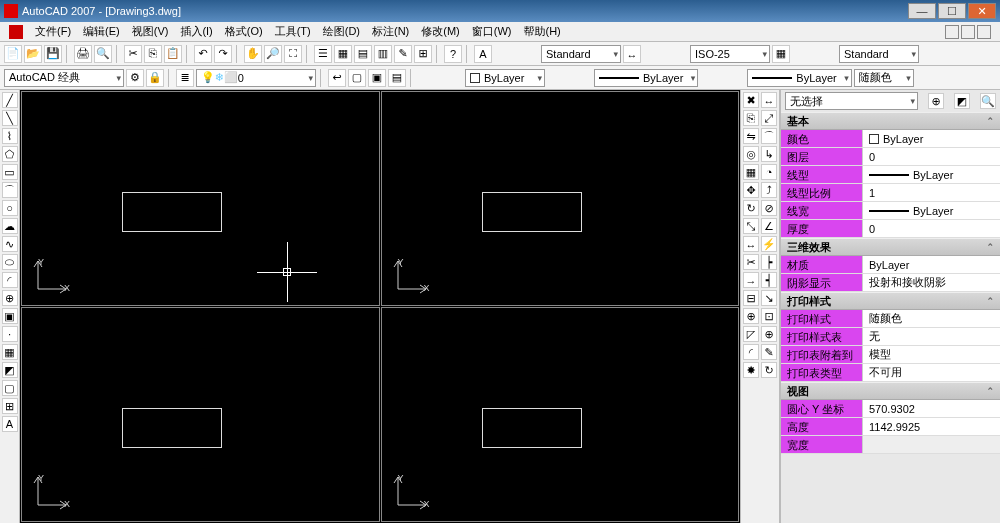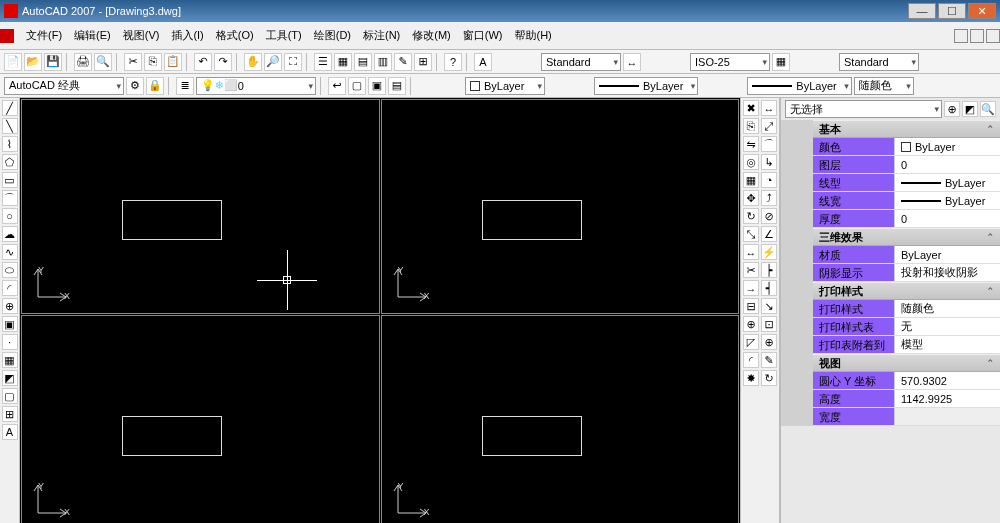--- a/index.html
+++ b/index.html
@@ -3,21 +3,21 @@
 <meta charset="utf-8">
 <style>
 * { box-sizing: border-box; margin: 0; padding: 0; font-family: "Microsoft YaHei", SimSun, sans-serif; font-size: 11px; }
 body { width: 1000px; height: 523px; background: #e8e8e8; overflow: hidden; position: relative; }
 .titlebar { height: 22px; background: linear-gradient(#2b5d8f, #5a8cc0); color: #fff; display: flex; align-items: center; padding: 0 4px; }
 .titlebar .icon { width: 14px; height: 14px; background: #d00; margin-right: 4px; }
 .titlebar .title { flex: 1; }
 .titlebar .winbtns { display: flex; gap: 2px; }
 .titlebar .winbtn { width: 28px; height: 16px; background: #ddd; border: 1px solid #888; display: flex; align-items: center; justify-content: center; color: #333; cursor: pointer; }
 .titlebar .winbtn.close { background: #d63; color: #fff; }
-.menubar { height: 28px; background: #f0f0f0; border-bottom: 1px solid #bbb; display: flex; align-items: center; padding: 0 0; }
+.menubar { height: 20px; background: #f0f0f0; border-bottom: 1px solid #bbb; display: flex; align-items: center; padding: 0 9px; }
 .menubar .appicon { width: 14px; height: 14px; background: #c00; margin-right: 6px; }
 .menubar .menu { padding: 2px 6px; cursor: pointer; }
 .menubar .mdi { margin-left: auto; display: flex; gap: 2px; }
 .menubar .mdi span { width: 14px; height: 14px; border: 1px solid #888; background: #eee; display: inline-block; cursor: pointer; }
 .toolbar { height: 24px; background: #f4f4f4; border-bottom: 1px solid #bbb; display: flex; align-items: center; padding: 0 4px; gap: 2px; }
 .tbtn { width: 18px; height: 18px; border: 1px solid #ccc; background: #fff; cursor: pointer; display: flex; align-items: center; justify-content: center; }
 .tsep { width: 4px; height: 18px; border-left: 1px solid #bbb; margin: 0 2px; }
 .tcombo { height: 18px; border: 1px solid #999; background: #fff; padding: 0 14px 0 4px; display: flex; align-items: center; position: relative; cursor: pointer; }
 .tcombo::after { content: "▾"; position: absolute; right: 2px; font-size: 9px; color: #555; }
 .tcombo.wide { min-width: 120px; }
@@ -34,28 +34,28 @@
 .vp .axis .y { position: absolute; left: 8px; top: 0; color: #ccc; font-size: 9px; }
 .vp .axis .x { position: absolute; right: 0; bottom: 4px; color: #ccc; font-size: 9px; }
 .vp .crosshair { position: absolute; width: 60px; height: 60px; }
 .vp .crosshair::before { content: ""; position: absolute; left: 50%; top: 0; width: 1px; height: 100%; background: #fff; }
 .vp .crosshair::after { content: ""; position: absolute; top: 50%; left: 0; width: 100%; height: 1px; background: #fff; }
 .vp .crossbox { position: absolute; left: 50%; top: 50%; width: 8px; height: 8px; margin: -4px; border: 1px solid #fff; }
 .rtools { width: 40px; background: #f0f0f0; border-left: 1px solid #bbb; border-right: 1px solid #bbb; display: flex; flex-direction: column; align-items: center; padding: 2px 0; gap: 2px; }
 .rtools-row { display: flex; gap: 2px; }
 .rtools .tbtn { width: 16px; height: 16px; }
 .props { width: 220px; background: #e8e8e8; border-left: 1px solid #bbb; display: flex; flex-direction: column; overflow: hidden; }
-.props-head { height: 22px; display: flex; align-items: center; padding: 2px 4px; gap: 2px; background: #e8e8e8; }
+.props-head { height: 22px; display: flex; align-items: center; padding: 2px 4px; gap: 10px; background: #e8e8e8; }
 .props-head .tcombo { flex: 1; }
 .props-head .tbtn { width: 16px; height: 16px; }
-.props-section { background: #d0d0d0; padding-left: 32px; }
+.props-section { background: #d0d0d0; }
 .props-section-h { height: 18px; background: linear-gradient(#d8d8d8,#c4c4c4); border-top: 1px solid #eee; border-bottom: 1px solid #aaa; display: flex; align-items: center; padding: 0 6px; font-weight: bold; cursor: pointer; }
 .props-section-h .chev { margin-left: auto; font-size: 9px; color: #666; }
 .props-row { height: 18px; display: flex; border-bottom: 1px solid #ddd; background: #eee; }
-.props-row .k { width: 82px; padding: 2px 6px; border-right: 1px solid #ccc; background: #8b5cf6; }
+.props-row .k { width: 82px; padding: 2px 6px; border-right: 1px solid #ccc; background: #d946ef; }
 .props-row .v { flex: 1; padding: 2px 6px; background: #fff; display: flex; align-items: center; }
 .colorbox { width: 10px; height: 10px; border: 1px solid #333; margin-right: 4px; background: #fff; }
 svg { display: block; }
 </style>
 </head>
 <body>
 
 <div class="titlebar">
   <span class="icon"></span>
   <span class="title">AutoCAD 2007 - [Drawing3.dwg]</span>
@@ -343,20 +343,26 @@
           </div>
         </div>
       <div class="props-row">
           <div class="k">线型</div>
           <div class="v">
             <span class="lineprev"></span>
             <span>ByLayer</span>
           </div>
         </div>
       <div class="props-row">
+          <div class="k">线型比例</div>
+          <div class="v">
+            <span>1</span>
+          </div>
+        </div>
+      <div class="props-row">
           <div class="k">线宽</div>
           <div class="v">
             <span class="lineprev"></span>
             <span>ByLayer</span>
           </div>
         </div>
       <div class="props-row">
           <div class="k">厚度</div>
           <div class="v">
             <span>0</span>
@@ -399,20 +405,26 @@
           <div class="v">
             <span>无</span>
           </div>
         </div>
       <div class="props-row">
           <div class="k">打印表附着到</div>
           <div class="v">
             <span>模型</span>
           </div>
         </div>
+      <div class="props-row">
+          <div class="k">打印表类型</div>
+          <div class="v">
+            <span>不可用</span>
+          </div>
+        </div>
     </div>
 
     <div class="props-section">
       <div class="props-section-h">
           <span>视图</span>
           <span class="chev">⌃</span>
         </div>
       <div class="props-row">
           <div class="k">圆心 Y 坐标</div>
           <div class="v">

